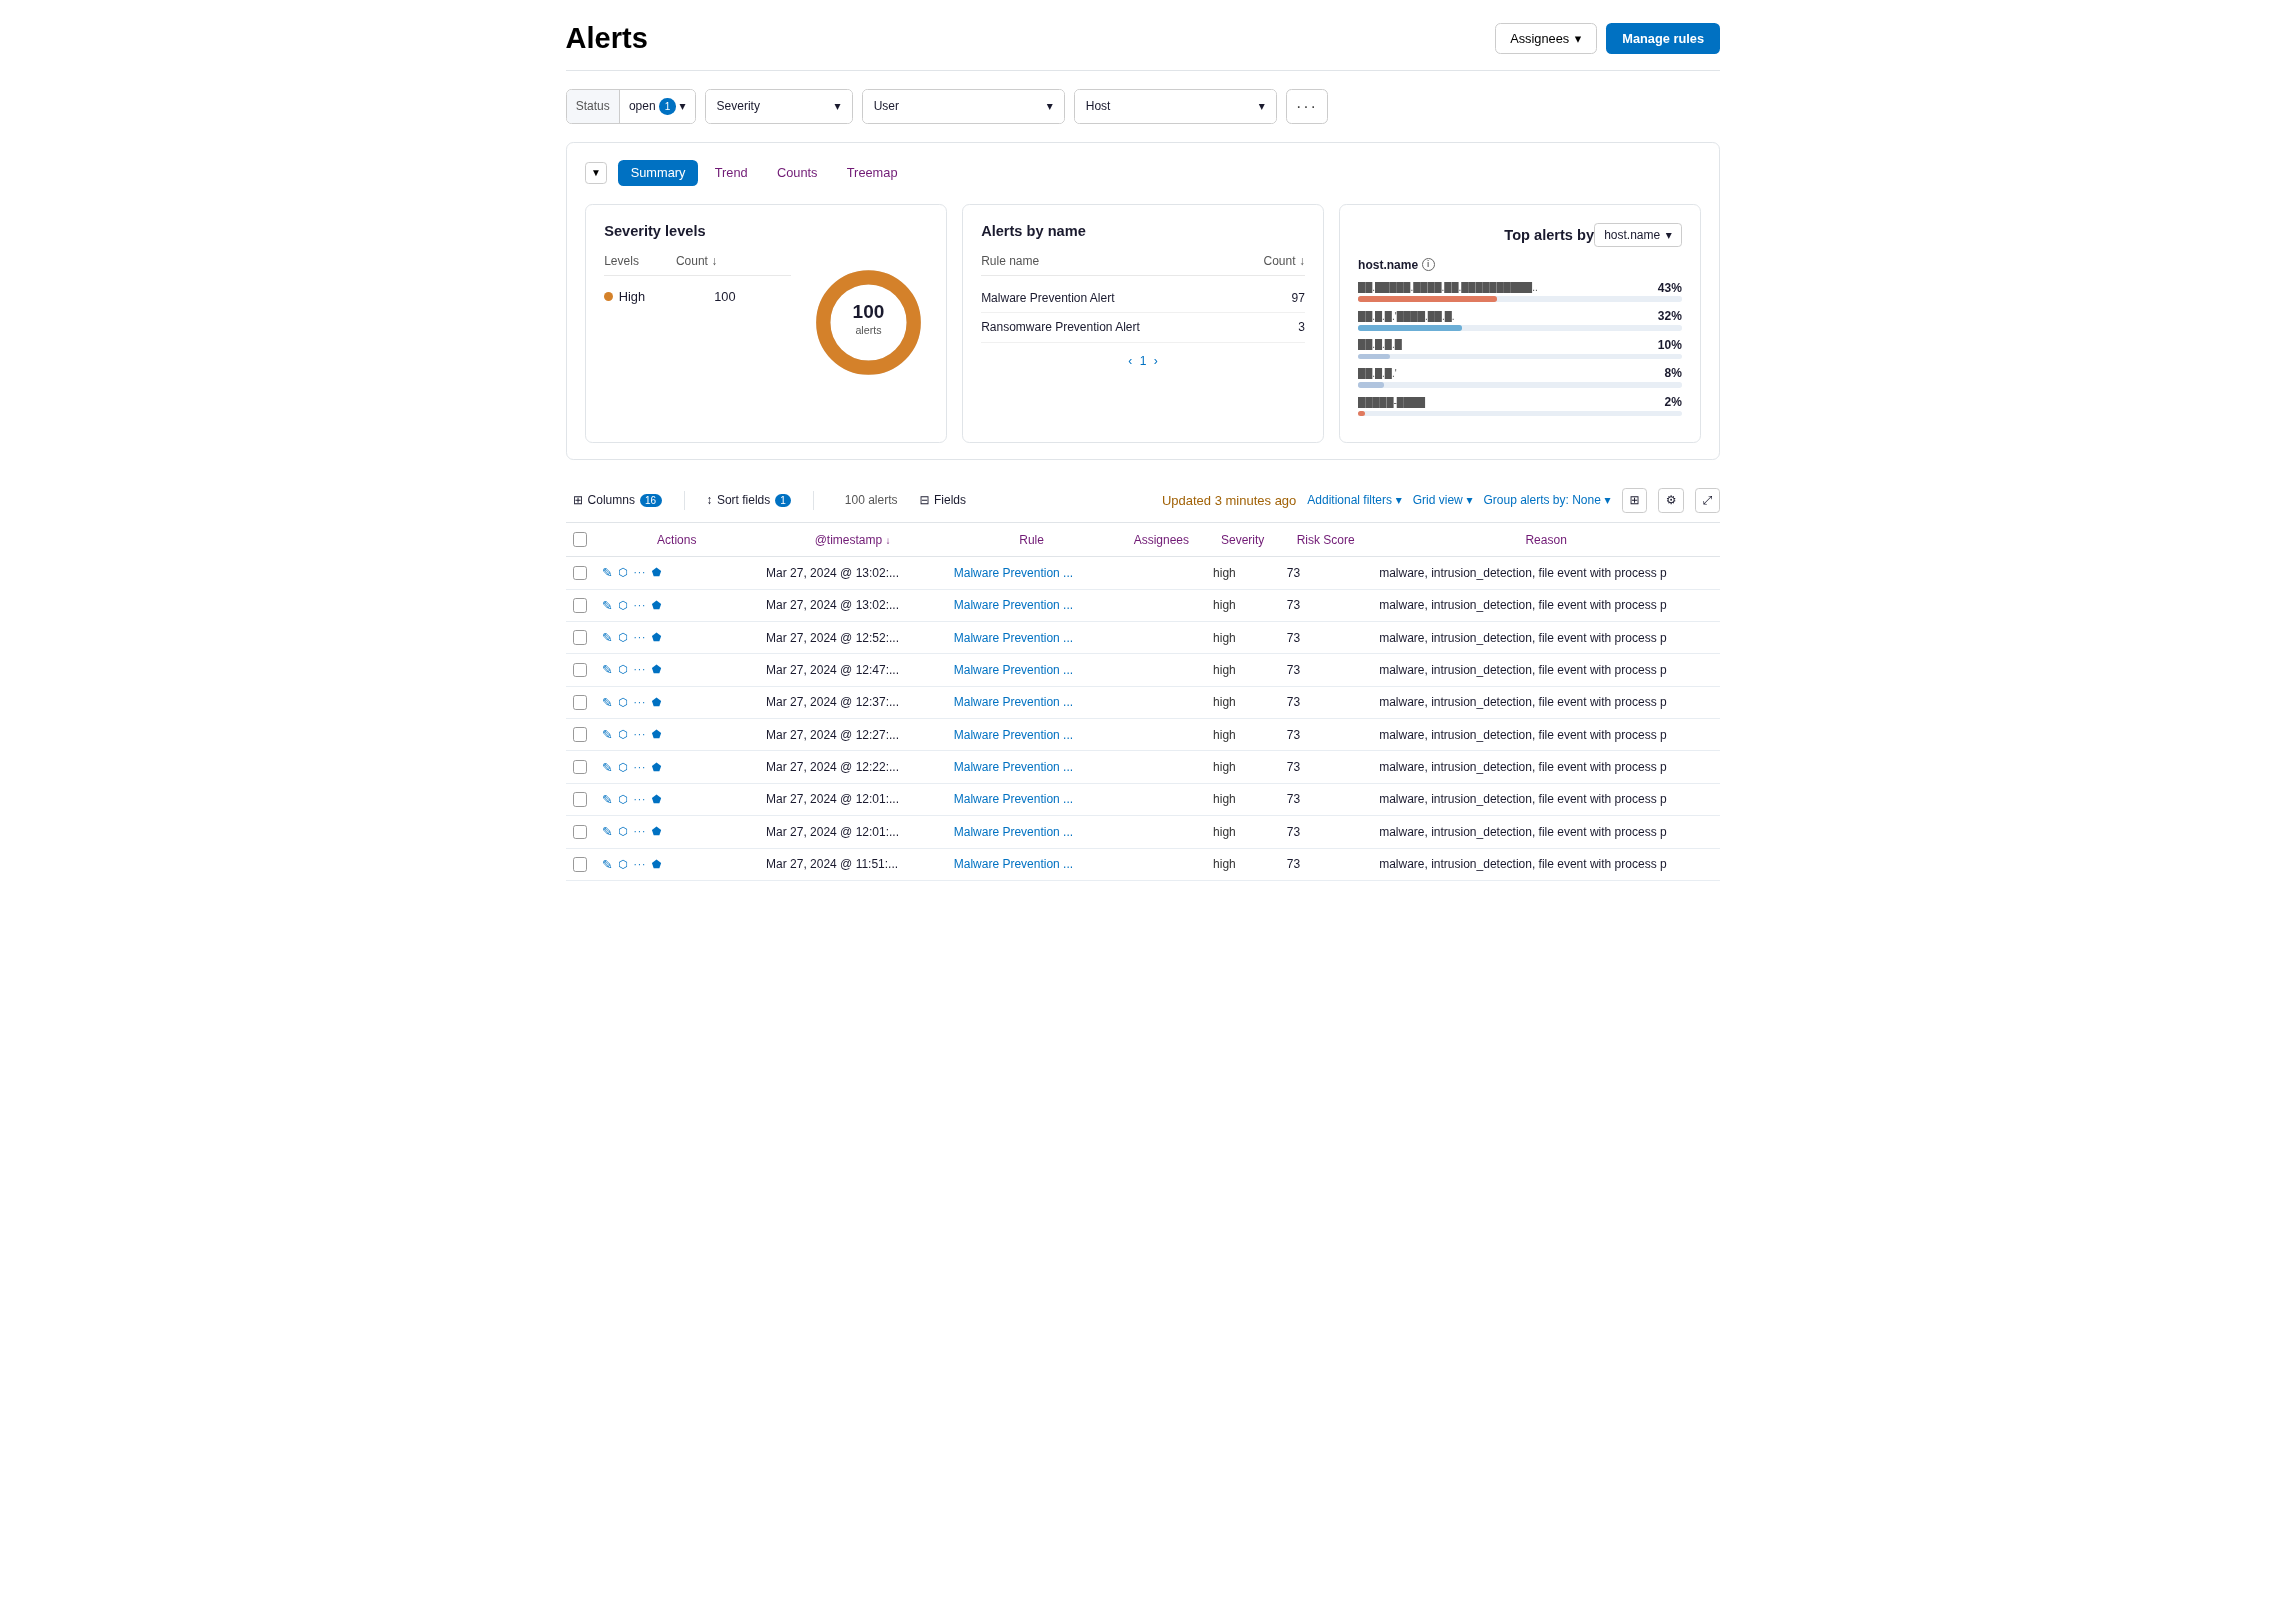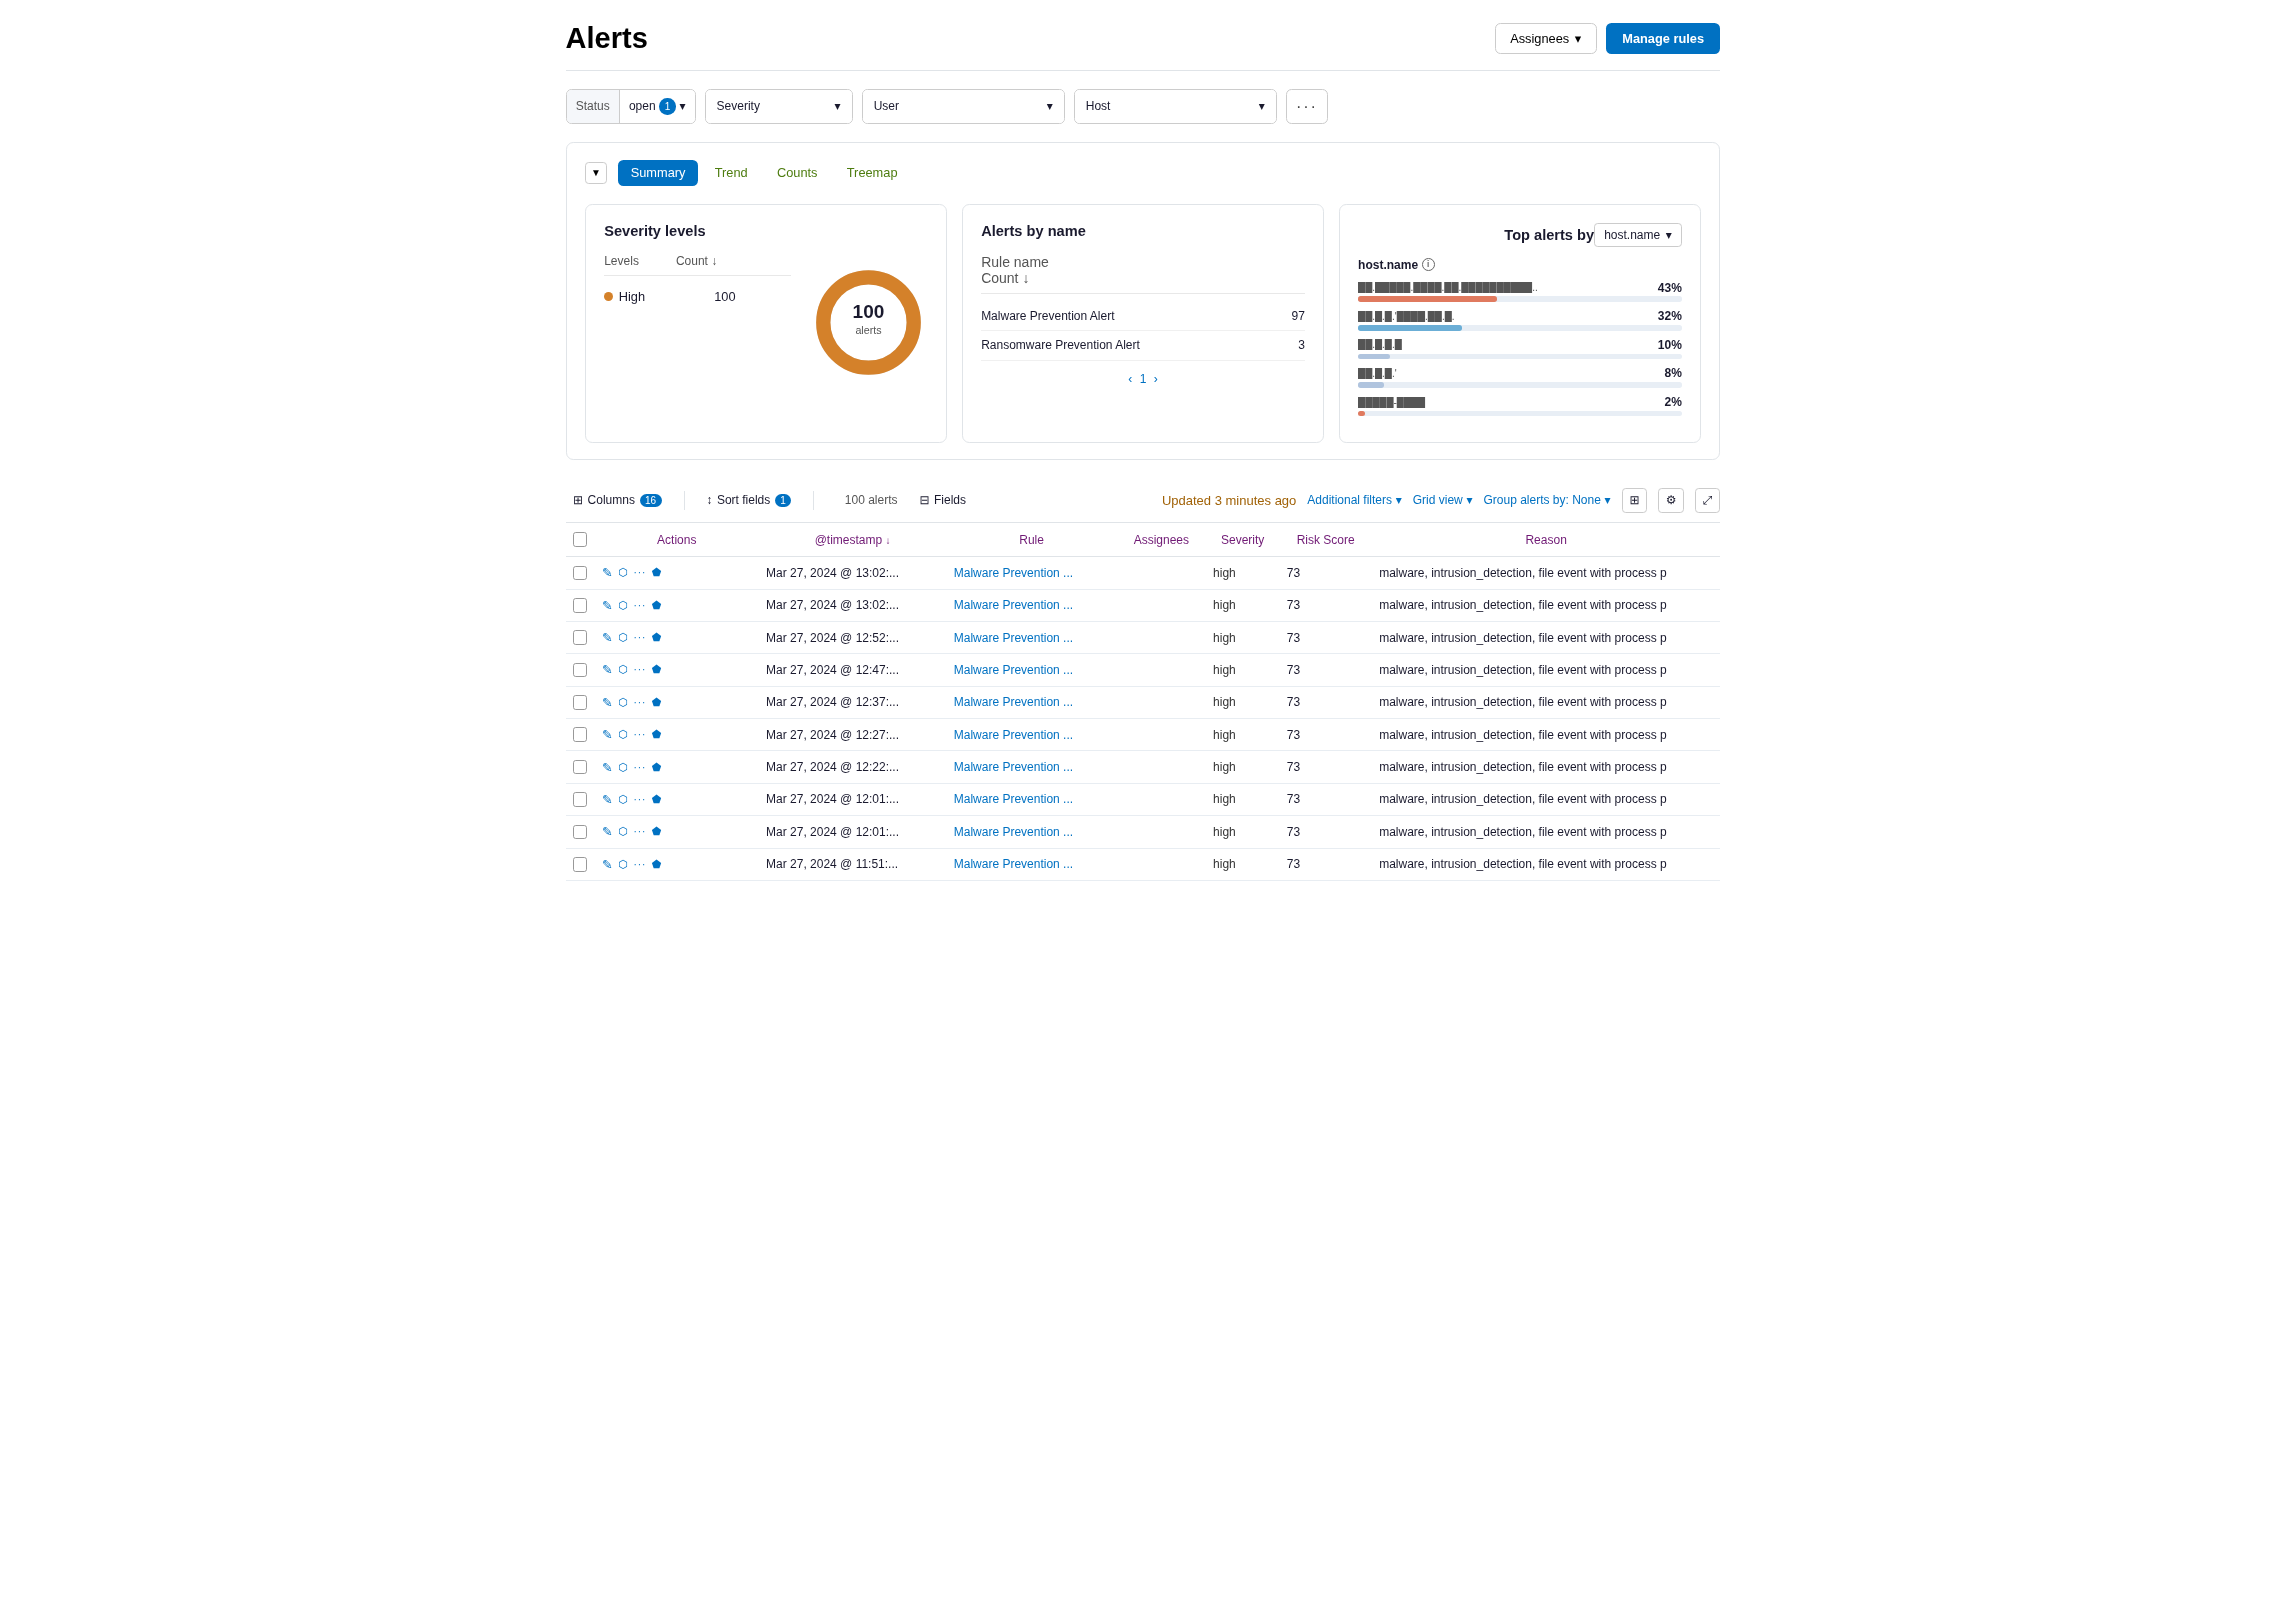--- a/index.html
+++ b/index.html
@@ -23,37 +23,37 @@
     .filter-select { padding: 0 11px; font-size: 12px; background: #fff; display: flex; align-items: center; gap: 7.3px; cursor: pointer; border: none; height: 100%; min-width: 146px; justify-content: space-between; }
     .filter-select-wide { min-width: 201px; }
     .more-filters { border: 0.9px solid #ccc; border-radius: 5.5px; padding: 0 9.1px; height: 35px; display: flex; align-items: center; cursor: pointer; background: #fff; font-size: 16.4px; color: #444; letter-spacing: 1.8px; }
     
     
     .summary-panel { border: 0.9px solid #e0e4e8; border-radius: 7.3px; padding: 16.4px 18.3px; margin-bottom: 18.3px; }
     .summary-tabs { display: flex; align-items: center; gap: 3.7px; margin-bottom: 18.3px; }
     .collapse-btn { width: 22px; height: 22px; border: 0.9px solid #ccc; border-radius: 3.7px; display: flex; align-items: center; justify-content: center; cursor: pointer; background: #fff; font-size: 10px; margin-right: 7.3px; }
     .tab { padding: 5.5px 12.8px; border-radius: 5.5px; cursor: pointer; font-size: 12.8px; font-weight: 500; }
     .tab-active { background: #0071c2; color: #fff; }
-    .tab-inactive { color: #4d7c0f; }
+    .tab-inactive { color: #701a75; }
     
     
     .summary-cards { display: grid; grid-template-columns: 1fr 1fr 1fr; gap: 14.6px; }
     .summary-card { border: 0.9px solid #e0e4e8; border-radius: 7.3px; padding: 18.3px; }
     .card-title { font-size: 14.6px; font-weight: 600; margin-bottom: 14.6px; color: #1a1a2e; }
     .severity-header { display: flex; gap: 37px; font-size: 12px; color: #555; margin-bottom: 9.1px; padding-bottom: 7.3px; border-bottom: 0.9px solid #e8e8e8; }
     .severity-row { display: flex; gap: 37px; align-items: center; font-size: 12.8px; padding: 3.7px 0; }
     .severity-dot { width: 9.1px; height: 9.1px; border-radius: 50%; background: #d4812a; margin-right: 5.5px; }
     .severity-label-cell { display: flex; align-items: center; width: 73px; }
     .severity-count-cell { width: 37px; }
     .donut-container { display: flex; justify-content: center; margin-top: 9.1px; }
     .donut-svg { width: 119px; height: 119px; }
     
     
     .alerts-table { width: 100%; }
-    .alerts-header { display: flex; justify-content: space-between; font-size: 14px; color: #555; padding-bottom: 7.3px; border-bottom: 0.9px solid #e8e8e8; margin-bottom: 7.3px; flex-direction: column; }
+    .alerts-header { display: flex; justify-content: space-between; font-size: 12px; color: #555; padding-bottom: 7.3px; border-bottom: 0.9px solid #e8e8e8; margin-bottom: 7.3px; }
     .alerts-row { display: flex; justify-content: space-between; padding: 7.3px 0; border-bottom: 0.9px solid #f0f0f0; font-size: 12px; }
     .alerts-pagination { display: flex; justify-content: center; align-items: center; gap: 7.3px; margin-top: 11px; font-size: 12px; }
     .page-link { color: #0071c2; cursor: pointer; }
     
     
     .top-alerts-header { display: flex; justify-content: flex-end; align-items: center; margin-bottom: 11px; }
     .top-alerts-title { font-size: 14.6px; font-weight: 600; }
     .top-alerts-select { border: 0.9px solid #ccc; border-radius: 3.7px; padding: 3.7px 9.1px; font-size: 12px; cursor: pointer; display: flex; align-items: center; gap: 5.5px; }
     .host-name-label { font-size: 12px; font-weight: 600; color: #1a1a2e; margin-bottom: 9.1px; display: flex; align-items: center; gap: 3.7px; }
     .info-icon { width: 12.8px; height: 12.8px; border-radius: 50%; border: 0.9px solid #666; display: inline-flex; align-items: center; justify-content: center; font-size: 8.2px; color: #666; }

